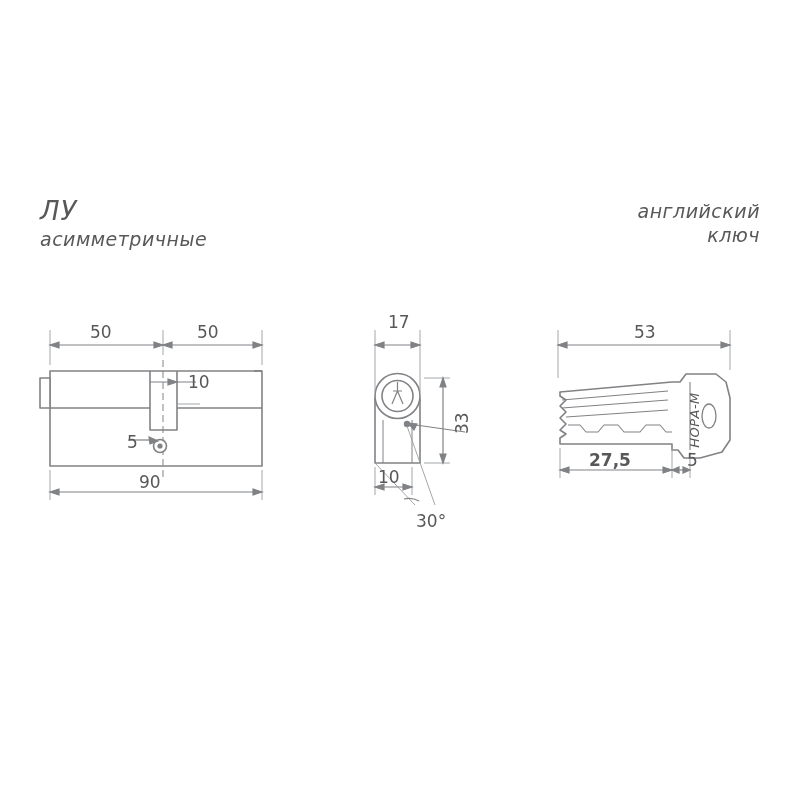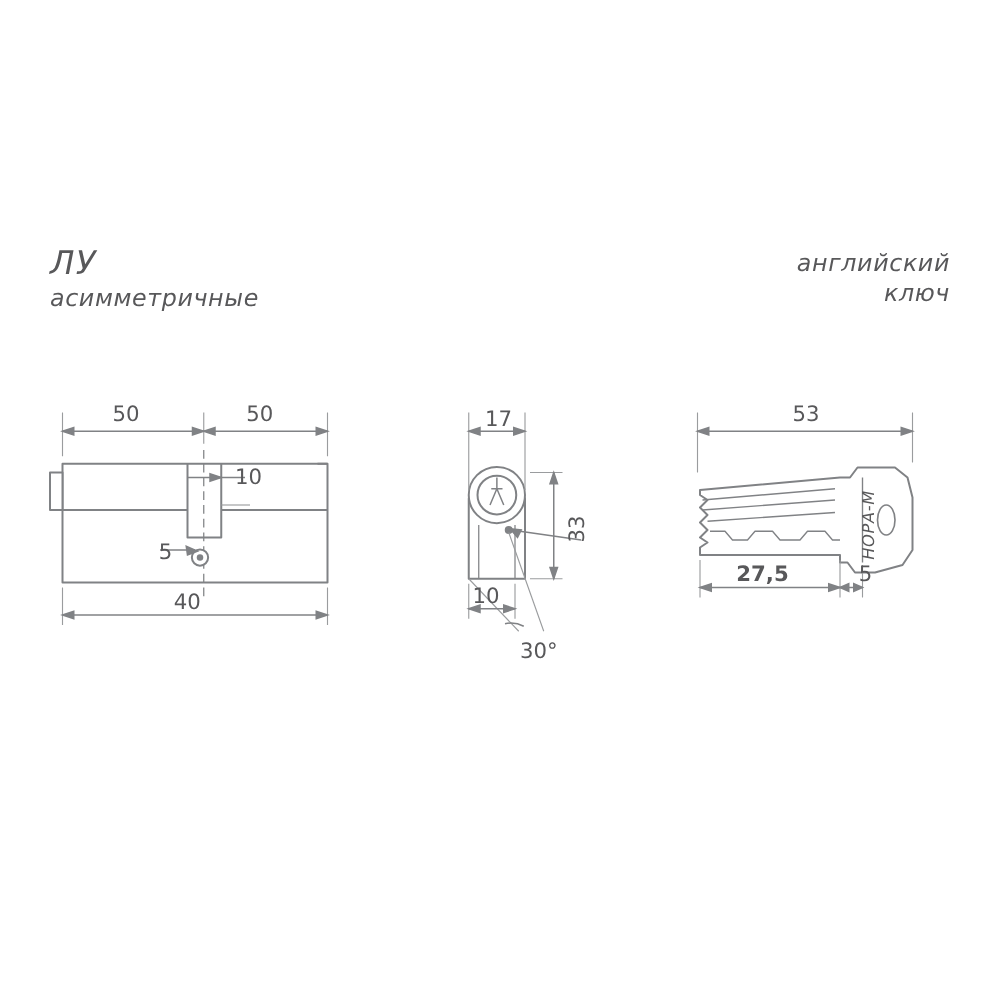--- a/index.html
+++ b/index.html
@@ -83,21 +83,21 @@
 
       <line x1="156" y1="440" x2="128" y2="440"></line>
       <polygon points="158,441 149,437 150,444"></polygon>
     </g>
   </svg>
 
   <div class="lbl dim" style="left:90px;top:322px;">50</div>
   <div class="lbl dim" style="left:197px;top:322px;">50</div>
   <div class="lbl dim" style="left:188px;top:372px;">10</div>
   <div class="lbl dim" style="left:127px;top:432px;">5</div>
-  <div class="lbl dim" style="left:139px;top:472px;">40</div>
+  <div class="lbl dim" style="left:139px;top:472px;">90</div>
 
   <svg width="800" height="800">
     <g stroke="#808285" fill="none" stroke-width="1.6" stroke-linejoin="round">
 
       <path d="M375 399
                A25 25 0 0 1 420 399
                L420 463
                L375 463 Z" fill="#ffffff"></path>
       <circle cx="397.5" cy="396" r="22.5" fill="#ffffff"></circle>
 
@@ -136,21 +136,21 @@
       <polygon points="375,487 384,484 384,490"></polygon>
       <polygon points="412,487 403,484 403,490"></polygon>
 
       <path d="M404 499 A22 22 0 0 1 419 501" fill="none" stroke-width="1.2"></path>
 
       <line x1="409" y1="424" x2="465" y2="432"></line>
       <polygon points="408,423 417,424 414,430"></polygon>
     </g>
   </svg>
 
-  <div class="lbl dim" style="left:388px;top:326px;">17</div>
+  <div class="lbl dim" style="left:388px;top:312px;">17</div>
   <div class="lbl dim vert" style="left:452px;top:434px;">33</div>
   <div class="lbl dim" style="left:378px;top:467px;">10</div>
   <div class="lbl dim" style="left:416px;top:511px;">30°</div>
 
 
   <svg width="800" height="800">
     <g stroke="#808285" fill="none" stroke-width="1.6" stroke-linejoin="round">
 
       <path d="M560 392
                L672 382

